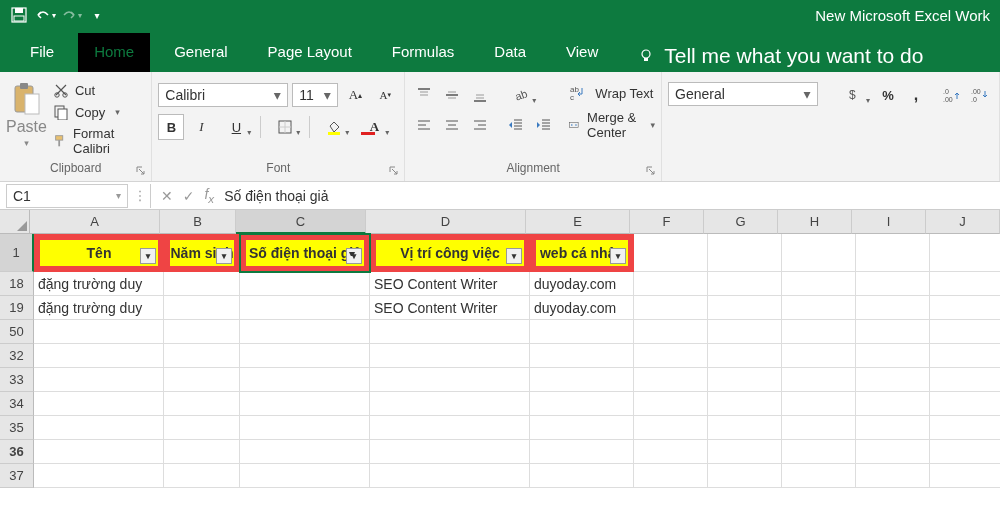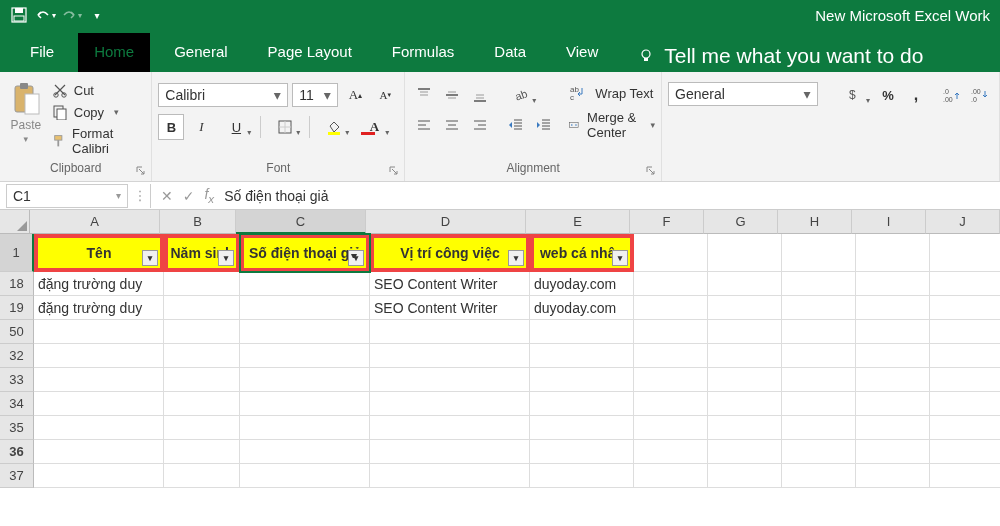--- a/index.html
+++ b/index.html
@@ -21,21 +21,21 @@
 
 .ribbon { background: #f3f3f3; height: 110px; border-bottom: 1px solid #d4d4d4; display: flex; }
 .group { border-right: 1px solid #e0e0e0; display: flex; flex-direction: column; padding: 4px 6px 2px; position: relative; }
 .group .label { font-size: 12px; color: #666; text-align: center; padding: 2px 0 4px; }
 .group .dl { position: absolute; bottom: 4px; right: 4px; width: 12px; height: 12px; }
 .group .body { flex: 1; display: flex; align-items: flex-start; gap: 6px; }
 
 
 .paste { width: 44px; display: flex; flex-direction: column; align-items: center; gap: 2px; cursor: pointer; padding-top: 6px; }
 .paste .icn { width: 30px; height: 34px; }
-.paste .txt { font-size: 12px; color: #888; }
+.paste .txt { font-size: 16px; color: #888; }
 .col3 { display: flex; flex-direction: column; gap: 6px; padding-top: 6px; }
 .col3 .row { display: flex; align-items: center; gap: 6px; cursor: pointer; font-size: 13px; }
 .col3 .row .ic { width: 16px; height: 16px; }
 
 
 .fontgrp .body { flex-direction: column; gap: 6px; padding-top: 6px; }
 .rowa { display: flex; gap: 4px; align-items: center; }
 .combo { background: #fff; border: 1px solid #bbb; height: 24px; display: flex; align-items: center; padding: 0 4px 0 6px; font-size: 14px; }
 .combo .val { flex: 1; }
 .combo .dd { width: 12px; color: #666; text-align: center; }
@@ -70,21 +70,21 @@
 .corner::after { content: ""; position: absolute; right: 2px; bottom: 2px; width: 0; height: 0; border-style: solid; border-width: 0 0 10px 10px; border-color: transparent transparent #999 transparent; }
 .colhdrs { display: flex; height: 24px; }
 .ch { background: #e6e6e6; border-right: 1px solid #ccc; border-bottom: 1px solid #bbb; display: flex; align-items: center; justify-content: center; font-size: 13px; color: #444; }
 .ch.sel { background: #d4d4d4; border-bottom: 2px solid #0d7a3f; }
 .rowhdrs { display: flex; flex-direction: column; }
 .rh { width: 34px; background: #e6e6e6; border-right: 1px solid #bbb; border-bottom: 1px solid #ccc; display: flex; align-items: center; justify-content: center; font-size: 13px; color: #444; }
 .rh.sel { background: #d4d4d4; border-right: 2px solid #0d7a3f; }
 .cells { position: relative; }
 .crow { display: flex; }
 .cell { border-right: 1px solid #ddd; border-bottom: 1px solid #ddd; background: #fff; padding: 0 4px; display: flex; align-items: center; font-size: 14px; overflow: hidden; white-space: nowrap; }
-.cell.hdr { background: #ffff00; font-weight: bold; justify-content: center; border: 4px solid #ef4444; position: relative; }
+.cell.hdr { background: #ffff00; font-weight: bold; justify-content: center; border: 6px solid #ef4444; position: relative; }
 .cell.hdr .fbtn { position: absolute; right: 2px; bottom: 2px; width: 16px; height: 16px; background: #f0f0f0; border: 1px solid #999; display: flex; align-items: center; justify-content: center; font-size: 9px; cursor: pointer; }
 .cell.hdr.flt .fbtn::before { content: ""; position: absolute; left: 2px; top: 3px; width: 6px; height: 4px; background: #333; clip-path: polygon(0 0, 100% 0, 70% 100%, 30% 100%); }
 .cell.selcell { outline: 2px solid #0d7a3f; outline-offset: -1px; z-index: 2; }
 
 svg { display: block; }
 </style>
 </head>
 <body>
 
 <div class="titlebar">

